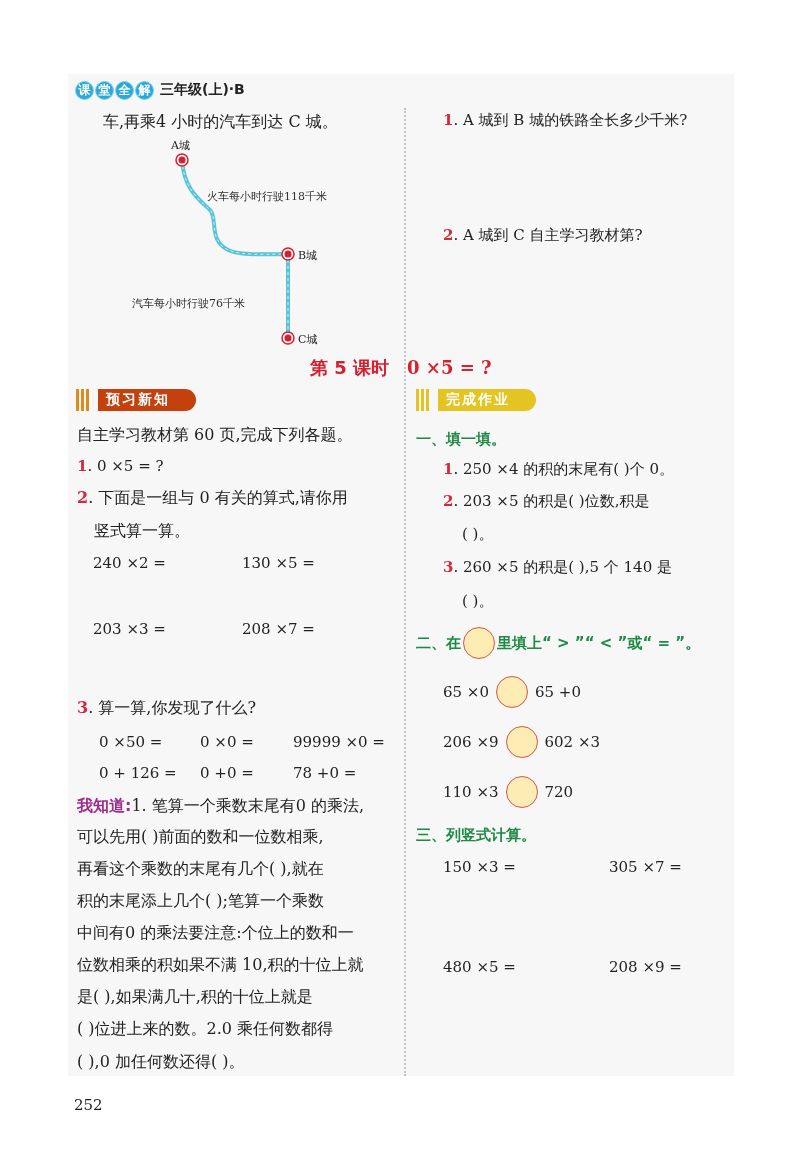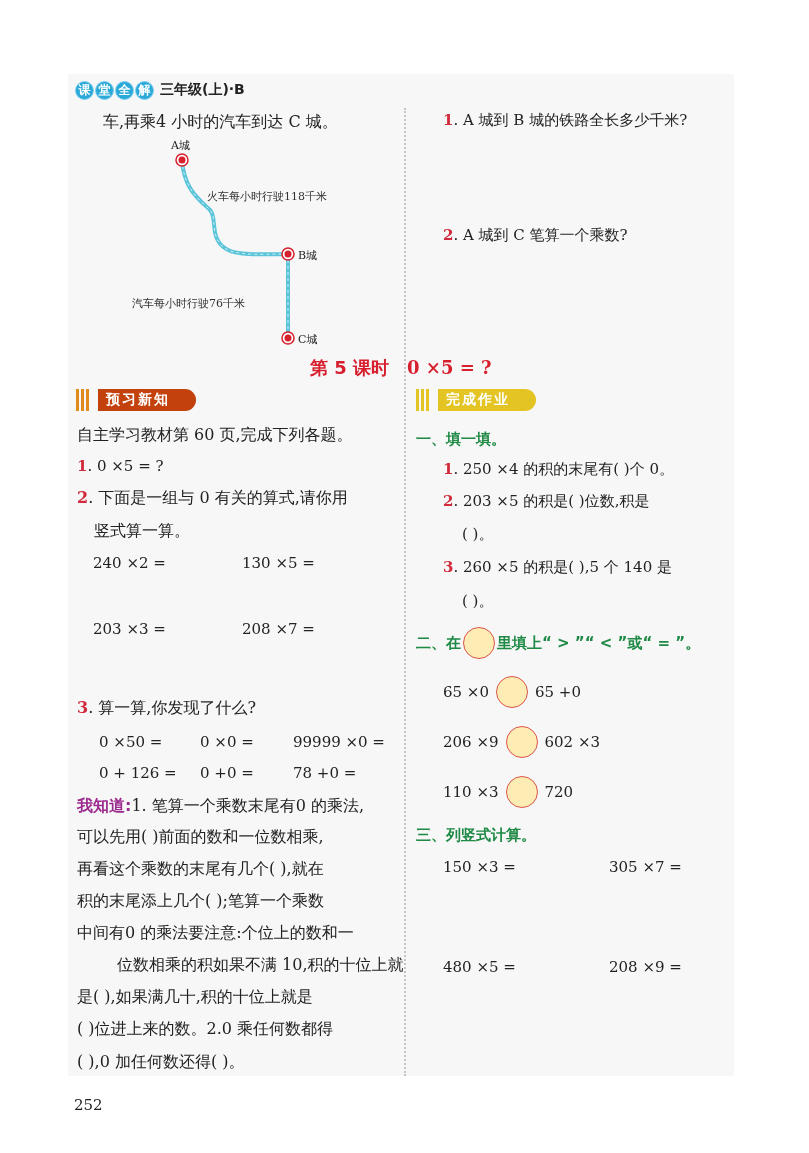--- a/index.html
+++ b/index.html
@@ -85,21 +85,21 @@
   <span class="city-label" style="left:198px; top:118px;">B城</span>
   <span class="city-label" style="left:198px; top:202px;">C城</span>
   <span class="map-label" style="left:107px; top:59px;">火车每小时行驶118千米</span>
   <span class="map-label" style="left:32px; top:166px;">汽车每小时行驶76千米</span>
 </div>
 
 <div class="txt" style="left:443px; top:113px; font-size:15px;">
   <span class="num">1</span><span>. A 城到 B 城的铁路全长多少千米?</span>
 </div>
 <div class="txt" style="left:443px; top:228px; font-size:15px;">
-  <span class="num">2</span><span>. A 城到 C 笔算一个乘数?</span>
+  <span class="num">2</span><span>. A 城到 C 自主学习教材第?</span>
 </div>
 
 <div class="lesson-title">
   <span>第 5 课时</span><span class="expr">0 ×5 = ?</span>
 </div>
 
 <div class="banner banner-orange">
   <div class="bars">
       <i></i>
       <i></i>
@@ -140,21 +140,21 @@
 <div class="txt" style="left:200px; top:766px;">0 +0 =</div>
 <div class="txt" style="left:293px; top:766px;">78 +0 =</div>
 
 <div class="know" style="top:798px;">
   <span class="know-label">我知道:</span><span>1. 笔算一个乘数末尾有0 的乘法,</span>
 </div>
 <div class="know" style="top:829px;">可以先用(      )前面的数和一位数相乘,</div>
 <div class="know" style="top:861px;">再看这个乘数的末尾有几个(      ),就在</div>
 <div class="know" style="top:893px;">积的末尾添上几个(      );笔算一个乘数</div>
 <div class="know" style="top:925px;">中间有0 的乘法要注意:个位上的数和一</div>
-<div class="know" style="top:957px;margin-left:40px;">位数相乘的积如果不满 10,积的十位上就</div>
+<div class="know" style="top:957px;">位数相乘的积如果不满 10,积的十位上就</div>
 <div class="know" style="top:989px;">是(      ),如果满几十,积的十位上就是</div>
 <div class="know" style="top:1021px;">(      )位进上来的数。2.0 乘任何数都得</div>
 <div class="know" style="top:1054px;">(      ),0 加任何数还得(      )。</div>
 
 <div class="green-h" style="left:416px; top:430px;">一、填一填。</div>
 
 <div class="txt" style="left:443px; top:462px;">
   <span class="num">1</span><span>. 250 ×4 的积的末尾有(        )个 0。</span>
 </div>
 <div class="txt" style="left:443px; top:494px;">

